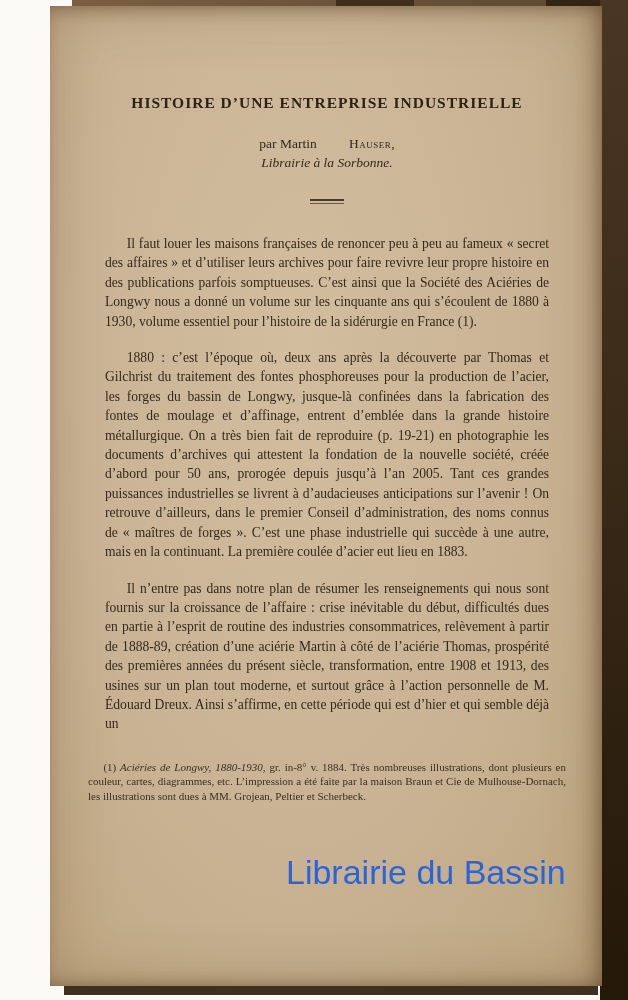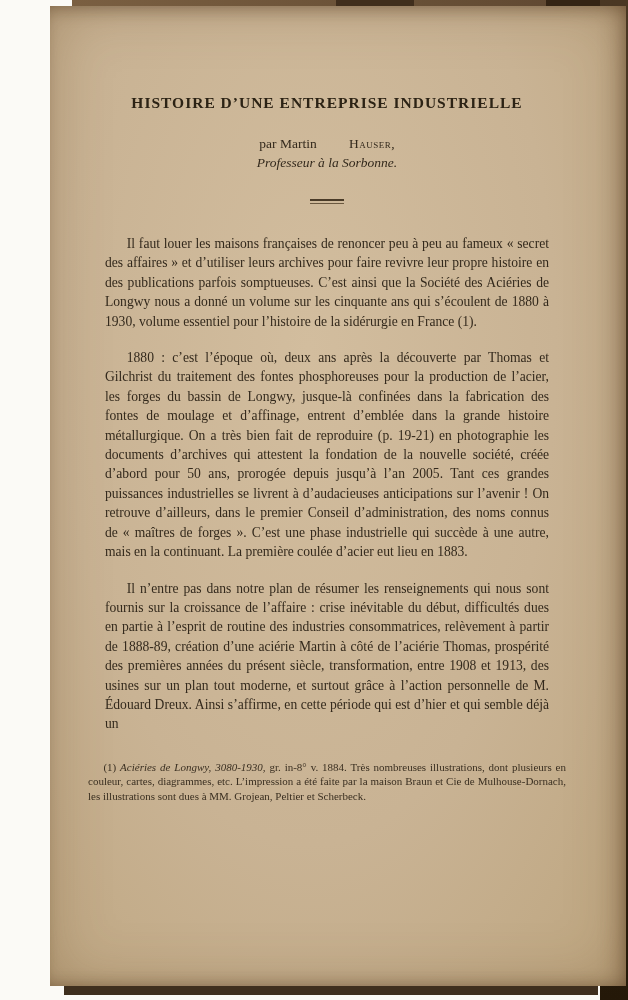--- a/index.html
+++ b/index.html
@@ -36,21 +36,20 @@
 
   
   .page {
     position: absolute; left: 50px; top: 6px; width: 552px; height: 980px;
     background: radial-gradient(ellipse at 45% 35%, #d2bd9e 0%, #c9b394 55%, #bda57f 100%);
     box-shadow:
       inset 0 0 60px rgba(96, 66, 34, 0.28),
       inset -14px 0 22px -10px rgba(70, 45, 20, 0.45),
       inset 0 12px 18px -10px rgba(70, 45, 20, 0.40),
       inset 0 -10px 16px -10px rgba(70, 45, 20, 0.35);
-    padding-left: 24px;
   }
   .content {
     position: absolute; left: 38px; top: 88px; width: 478px;
     color: #33291c;
   }
   .title {
     margin: 0 0 24px 0;
     text-align: center;
     font-size: 15.5px;
     font-weight: bold;
@@ -104,29 +103,30 @@
   <div class="edge-right"></div>
   <div class="edge-bottom"></div>
 
   <div class="page">
     <div class="content">
 
       <h1 class="title">HISTOIRE D’UNE ENTREPRISE INDUSTRIELLE</h1>
 
       <p class="byline"><span>par Martin </span><span class="sc">Hauser</span><span>,</span></p>
 
-      <p class="byline-role">Professeur à la Sorbonne.</p>
+      <p class="byline-role">Librairie à la Sorbonne.</p>
 
       <div class="divider"></div>
 
       <div class="body-text">
         <p>Il faut louer les maisons françaises de renoncer peu à peu au fameux « secret des affaires » et d’utiliser leurs archives pour faire revivre leur propre histoire en des publications parfois somptueuses. C’est ainsi que la Société des Aciéries de Longwy nous a donné un volume sur les cinquante ans qui s’écoulent de 1880 à 1930, volume essentiel pour l’histoire de la sidérurgie en France (1).</p>
         <p>1880 : c’est l’époque où, deux ans après la découverte par Thomas et Gilchrist du traitement des fontes phosphoreuses pour la production de l’acier, les forges du bassin de Longwy, jusque-là confinées dans la fabrication des fontes de moulage et d’affinage, entrent d’emblée dans la grande histoire métallurgique. On a très bien fait de reproduire (p. 19-21) en photographie les documents d’archives qui attestent la fondation de la nouvelle société, créée d’abord pour 50 ans, prorogée depuis jusqu’à l’an 2005. Tant ces grandes puissances industrielles se livrent à d’audacieuses anticipations sur l’avenir ! On retrouve d’ailleurs, dans le premier Conseil d’administration, des noms connus de « maîtres de forges ». C’est une phase industrielle qui succède à une autre, mais en la continuant. La première coulée d’acier eut lieu en 1883.</p>
         <p>Il n’entre pas dans notre plan de résumer les renseignements qui nous sont fournis sur la croissance de l’affaire : crise inévitable du début, difficultés dues en partie à l’esprit de routine des industries consommatrices, relèvement à partir de 1888-89, création d’une aciérie Martin à côté de l’aciérie Thomas, prospérité des premières années du présent siècle, transformation, entre 1908 et 1913, des usines sur un plan tout moderne, et surtout grâce à l’action personnelle de M. Édouard Dreux. Ainsi s’affirme, en cette période qui est d’hier et qui semble déjà un</p>
       </div>
 
-      <p class="footnote"><span>(1) </span><span class="it">Aciéries de Longwy, 3080-1930,</span><span> gr. in-8° v. 1884. Très nombreuses illustrations, dont plusieurs en couleur, cartes, diagrammes, etc. L’impression a été faite par la maison Braun et Cie de Mulhouse-Dornach, les illustrations sont dues à MM. Grojean, Peltier et Scherbeck.</span></p>
+      <p class="footnote"><span>(1) </span><span class="it">Aciéries de Longwy, 1880-1930,</span><span> gr. in-8° v. 1884. Très nombreuses illustrations, dont plusieurs en couleur, cartes, diagrammes, etc. L’impression a été faite par la maison Braun et Cie de Mulhouse-Dornach, les illustrations sont dues à MM. Grojean, Peltier et Scherbeck.</span></p>
 
     </div>
   </div>
 
+  <div class="watermark">Librairie du Bassin</div>
 
 </div>
 
 </body></html>

